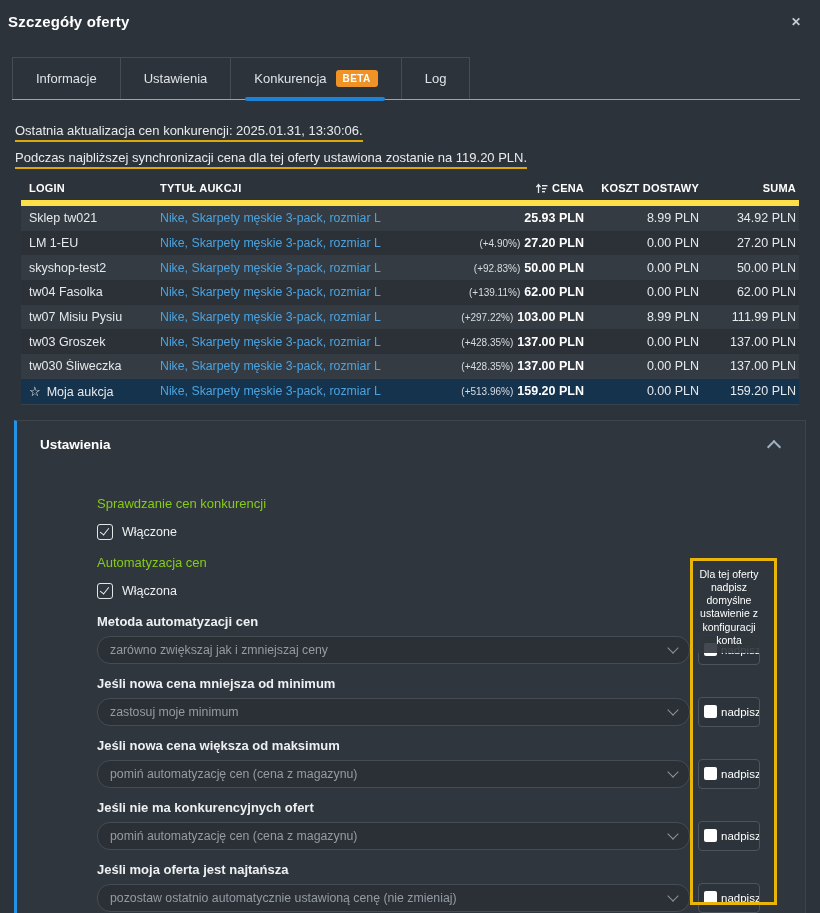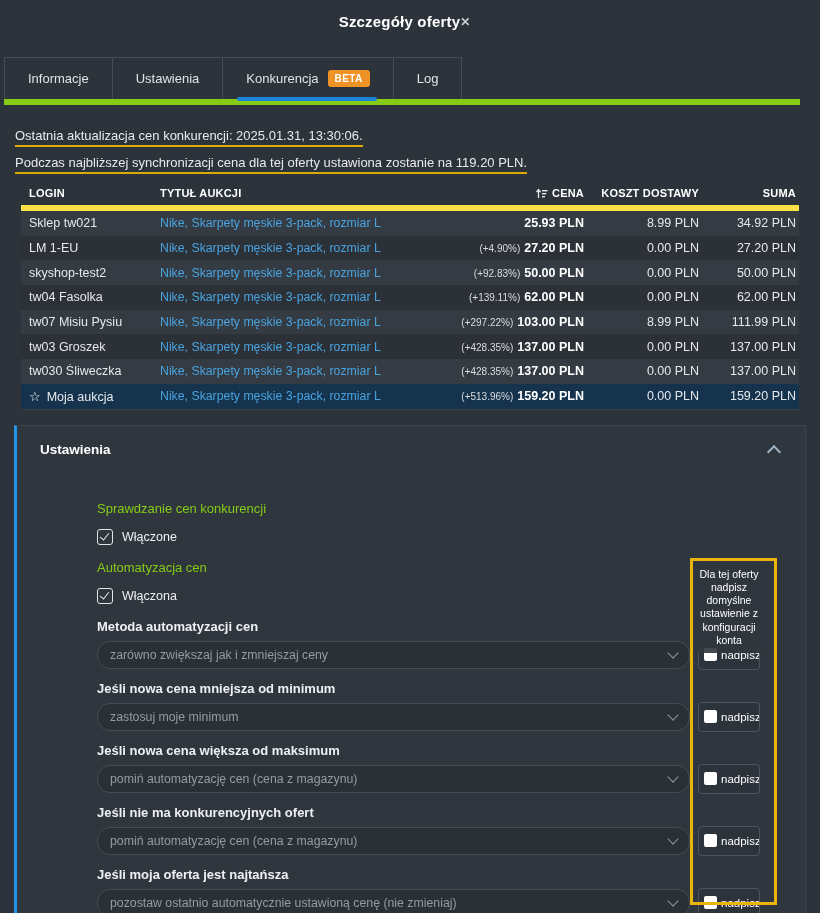--- a/index.html
+++ b/index.html
@@ -3,26 +3,26 @@
 <meta charset="utf-8">
 <style>
   html,body { margin:0; padding:0; }
   body {
     width:820px; height:913px; position:relative; overflow:hidden;
     background:#2d333a; color:#e6e9ec;
     font-family:"Liberation Sans", sans-serif;
   }
 
   
-  .modal-header { display:flex; justify-content:center; align-items:center; padding:13px 19px 0 8px; }
+  .modal-header { display:flex; justify-content:space-between; align-items:center; padding:13px 19px 0 8px; }
   .modal-title { font-size:15px; font-weight:700; color:#ffffff; letter-spacing:.2px; }
   .close { color:#c8cdd2; font-size:12px; font-weight:700; cursor:pointer; line-height:1; }
 
   
-  .tabs { display:flex; margin:27px 20px 0 4px; height:42px; border-bottom:6px solid #84cc16; }
+  .tabs { display:flex; margin:27px 20px 0 12px; height:42px; border-bottom:1px solid #84cc16; }
   .tab { display:flex; align-items:center; gap:9px; padding:0 23px; border:1px solid #454c54; border-bottom:none;
          margin-right:-1px; font-size:13px; color:#dfe3e7; position:relative; cursor:pointer; box-sizing:border-box; }
   .tab.active::after { content:""; position:absolute; left:14px; right:16px; bottom:-2px; height:4px;
          background:#1b84d9; border-radius:2px; }
   .beta-badge { background:#ef9326; color:#fff; font-size:10px; font-weight:700; padding:3px 7px; border-radius:3px; letter-spacing:.4px; }
 
   
   .info { margin:21px 20px 0 15px; }
   .info-line { margin-bottom:6px; }
   .info-line > span { display:inline-block; font-size:13px; color:#e8ebee; padding-bottom:2px; border-bottom:2px solid #dca908; }

